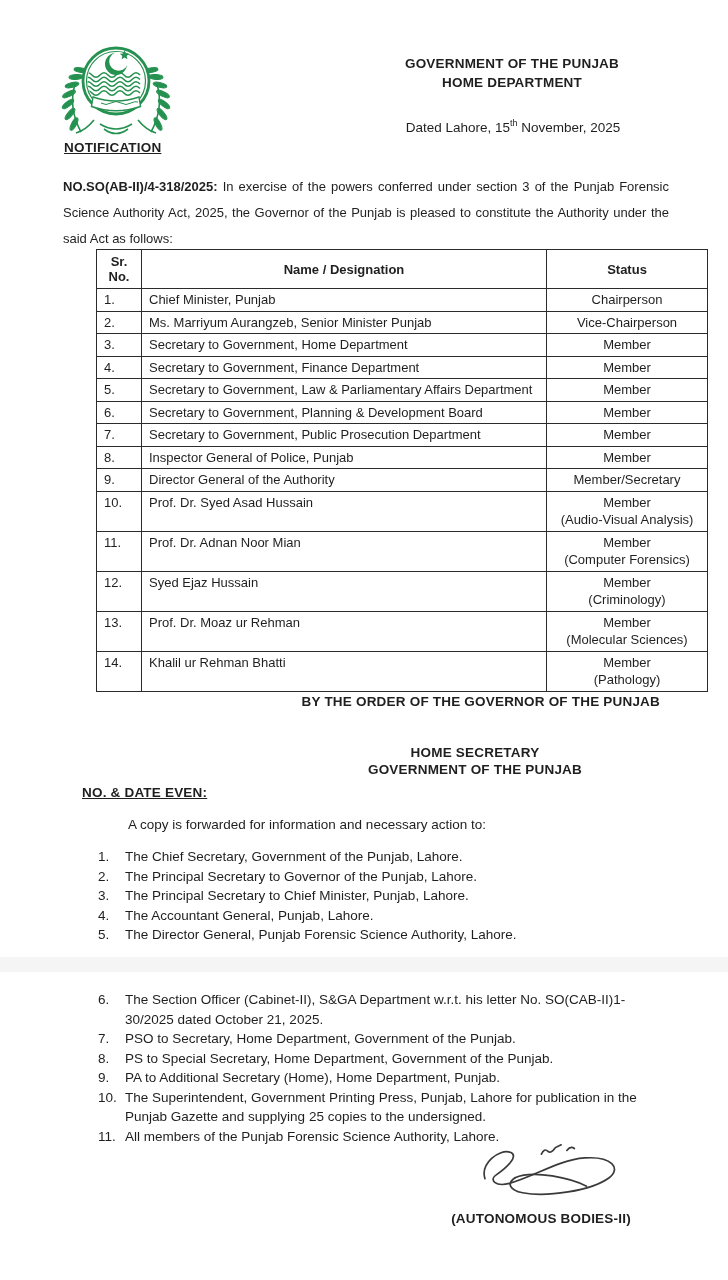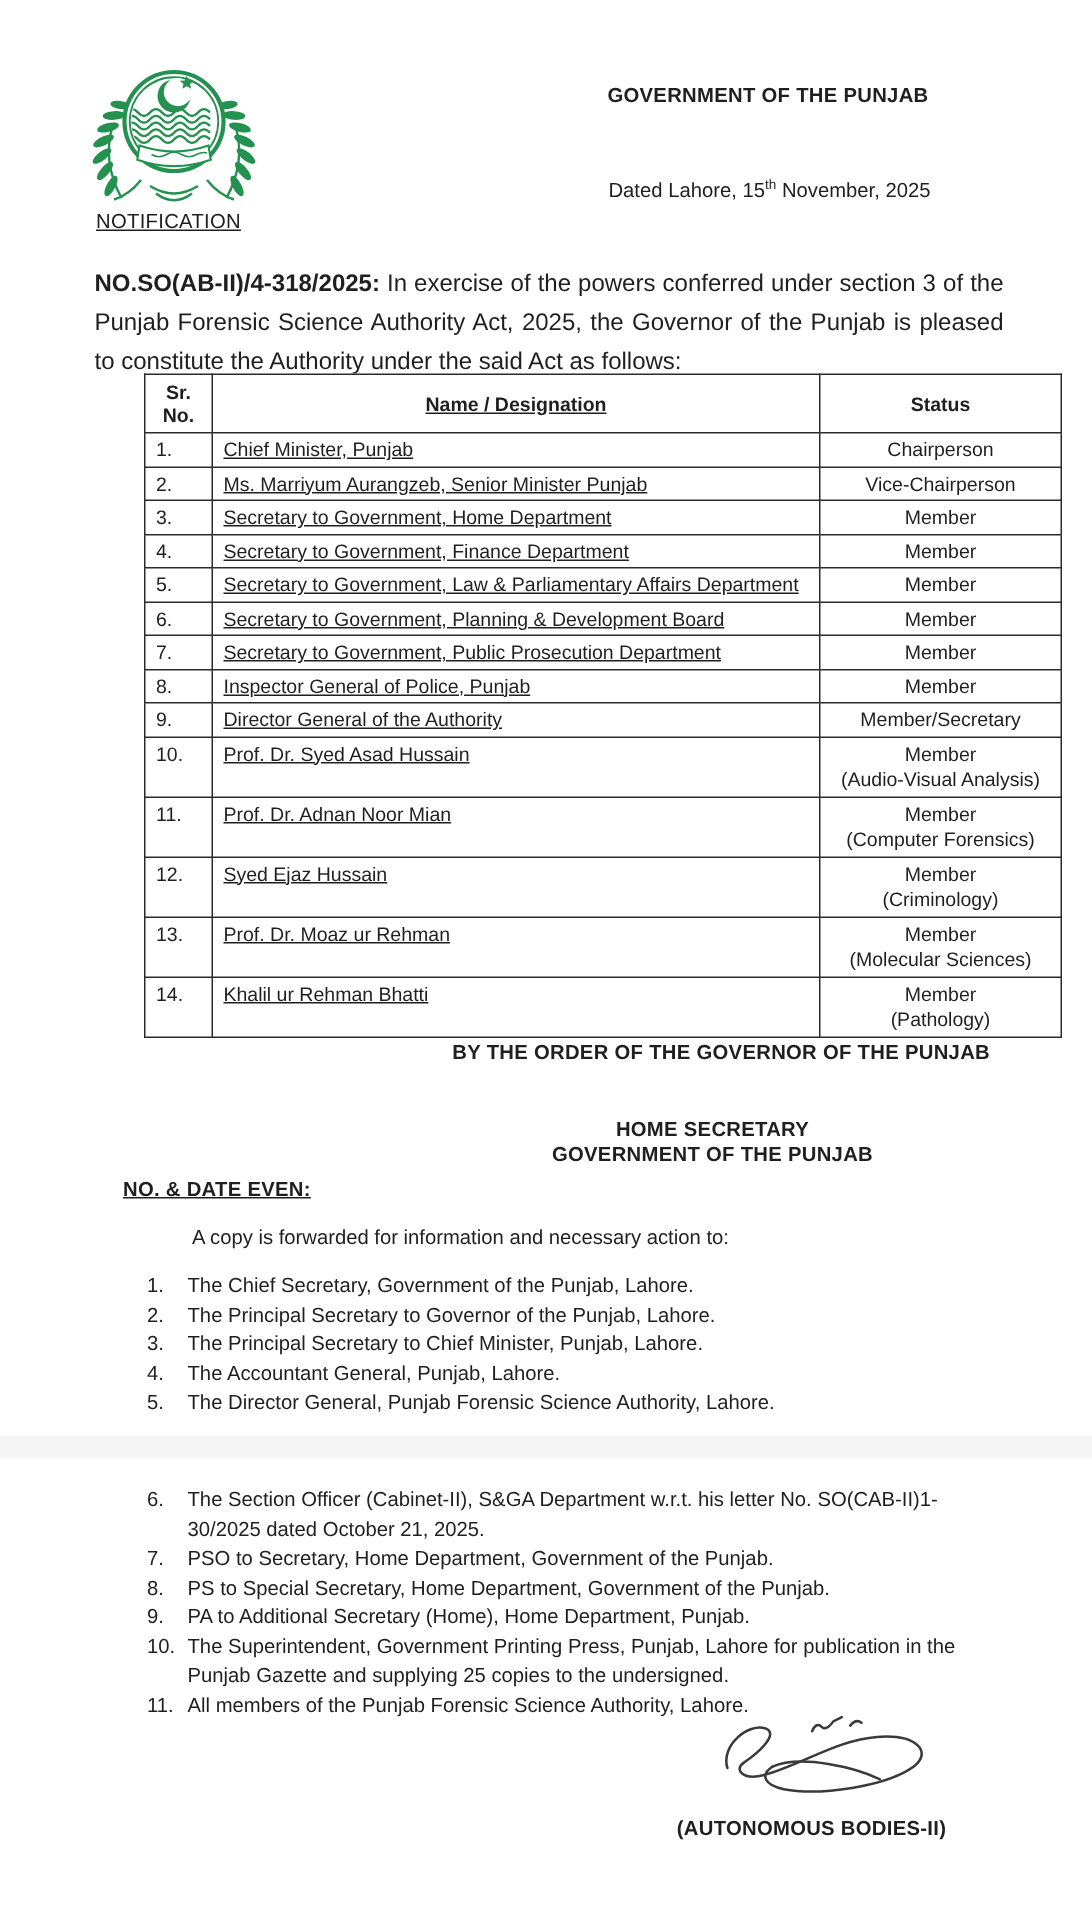--- a/index.html
+++ b/index.html
@@ -6,31 +6,31 @@
   .page{
     position:relative;width:728px;height:1280px;background:#ffffff;
     color:#1f1f1f;font-family:"Liberation Sans",sans-serif;overflow:hidden;
   }
   
   .emblem{position:absolute;left:60px;top:34px;width:112px;height:108px;}
   .org-title{position:absolute;left:352px;top:54px;width:320px;text-align:center;
     font-size:13.5px;font-weight:bold;line-height:19px;letter-spacing:.2px;}
   .dated-line{position:absolute;left:348px;top:118px;width:330px;text-align:center;font-size:13.5px;}
   .dated-line sup{font-size:9px;vertical-align:super;}
-  .notif-heading{position:absolute;left:64px;top:140px;font-size:13.5px;font-weight:normal;
+  .notif-heading{position:absolute;left:64px;top:140px;font-size:13.5px;font-weight:bold;
     text-decoration:underline;letter-spacing:.2px;}
-  .intro-para{position:absolute;left:63px;top:161px;width:606px;font-size:16px;
+  .intro-para{position:absolute;left:63px;top:161px;width:606px;font-size:13px;
     line-height:26px;text-align:justify;}
   
   .members-table{position:absolute;left:72px;top:249px;border-collapse:collapse;
     font-size:13px;background:#fff;margin-left:24px;}
   .members-table th,.members-table td{border:1.6px solid #2b2b2b;padding:2px 7px;line-height:17.5px;}
   .members-table thead th{font-weight:bold;text-align:center;vertical-align:middle;height:34px;line-height:15px;}
   .col-sr{width:30px;vertical-align:top;text-align:left;}
-  .col-name{width:390px;vertical-align:top;text-align:justify;text-decoration:underline;}
+  .col-name{width:390px;vertical-align:top;text-align:justify;}
   .col-status{width:146px;vertical-align:middle;text-align:center;}
   
   .order-line{position:absolute;right:68px;top:694px;font-size:13.5px;font-weight:bold;letter-spacing:.2px;}
   .signatory{position:absolute;left:345px;top:744px;width:260px;text-align:center;
     font-size:13.5px;font-weight:bold;line-height:17px;letter-spacing:.2px;}
   .even-heading{position:absolute;left:82px;top:785px;font-size:13.5px;font-weight:bold;
     text-decoration:underline;letter-spacing:.2px;}
   .copy-intro{position:absolute;left:128px;top:817px;font-size:13.5px;}
   
   .dist-list{position:absolute;font-size:13.5px;line-height:19.5px;}
@@ -103,20 +103,21 @@
         <path d="M24,59 q4,-4.5 8,0 t8,0 t8,0 t8,0 t8,0 t8,0 t8,0"></path>
       </g>
 
       <path d="M33,63 q23,8 46,0 l1.5,9.5 q-24.5,8.5 -49,0 z" fill="#ffffff" stroke="#259150" stroke-width="1.4"></path>
       <path d="M41,69 q5,3 10,0 q5,-3 10,0 q5,3 10,0 q4,-2 7,-1" fill="none" stroke="#259150" stroke-width="1"></path>
     </svg>
   </div>
 
   <div class="org-title">
     <div>GOVERNMENT OF THE PUNJAB</div>
+    <div>HOME DEPARTMENT</div>
   </div>
 
   <div class="dated-line"><span>Dated Lahore, 15</span><sup>th</sup><span> November, 2025</span></div>
 
   <div class="notif-heading">NOTIFICATION</div>
 
   <p class="intro-para"><b>NO.SO(AB-II)/4-318/2025:</b><span> In exercise of the powers conferred under section 3 of the Punjab Forensic Science Authority Act, 2025, the Governor of the Punjab is pleased to constitute the Authority under the said Act as follows:</span></p>
 
   <table class="members-table">
     <thead>

